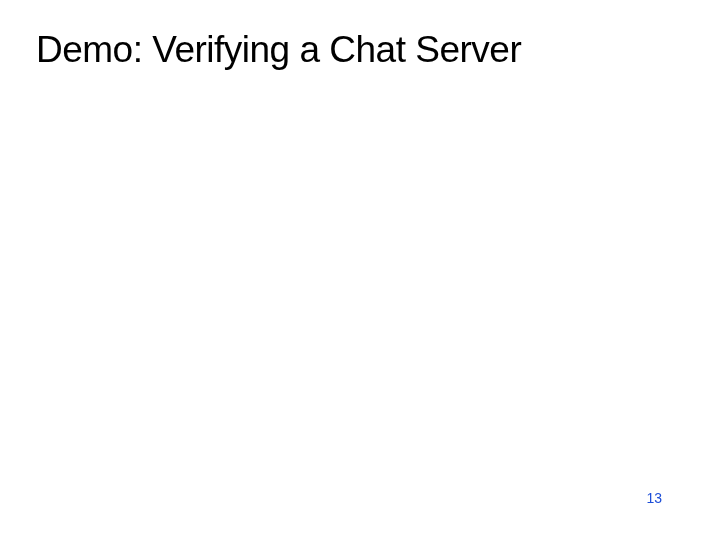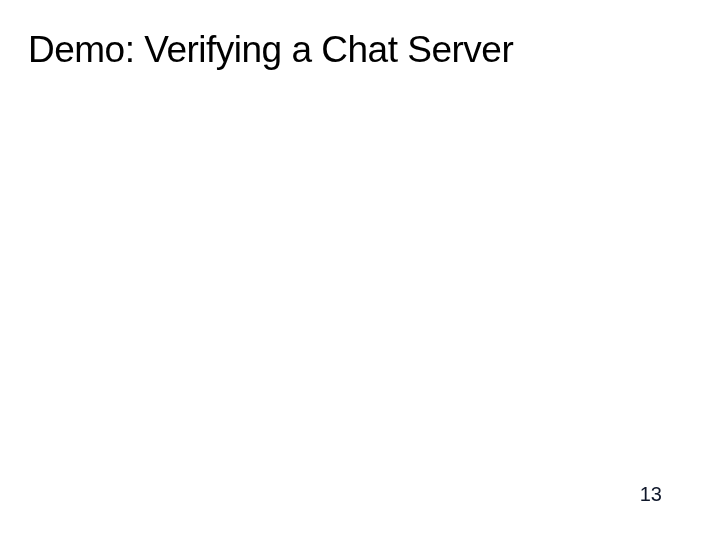--- a/index.html
+++ b/index.html
@@ -12,35 +12,35 @@
       height: 540px;
       background: #ffffff;
       font-family: Arial, Helvetica, sans-serif;
       position: relative;
       overflow: hidden;
     }
     .slide {
       width: 100%;
       height: 100%;
       position: relative;
-      padding: 28px 28px;
+      padding: 28px 36px;
     }
     .title {
       font-size: 37px;
       font-weight: normal;
       color: #000000;
       letter-spacing: -0.5px;
       line-height: 1.2;
     }
     .page-number {
       position: absolute;
       bottom: 34px;
       right: 58px;
-      font-size: 20px;
-      color: #0f172a;
+      font-size: 14px;
+      color: #1d4ed8;
     }
   </style>
 </head>
 <body>
 
 <div class="slide">
   <h1 class="title">Demo: Verifying a Chat Server</h1>
   <div class="page-number">13</div>
 </div>
 

